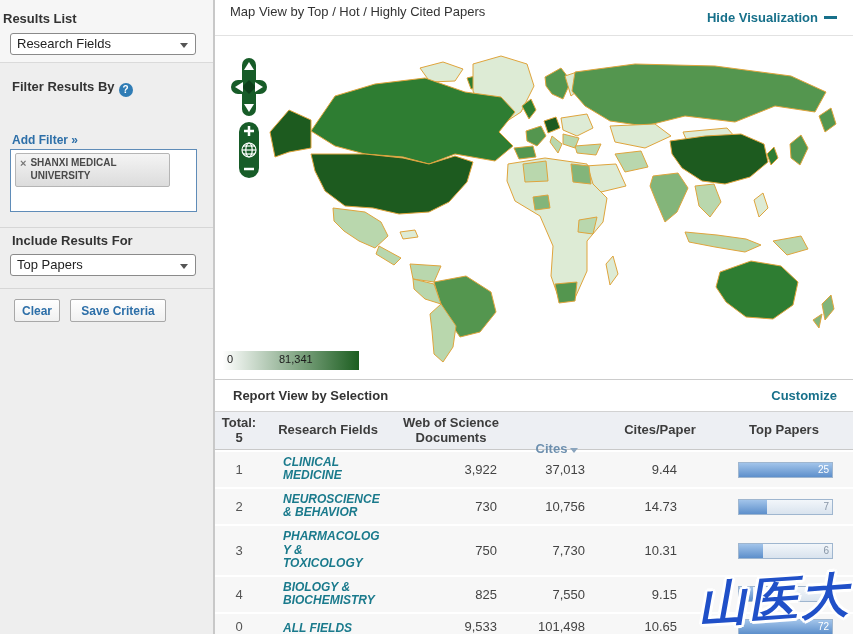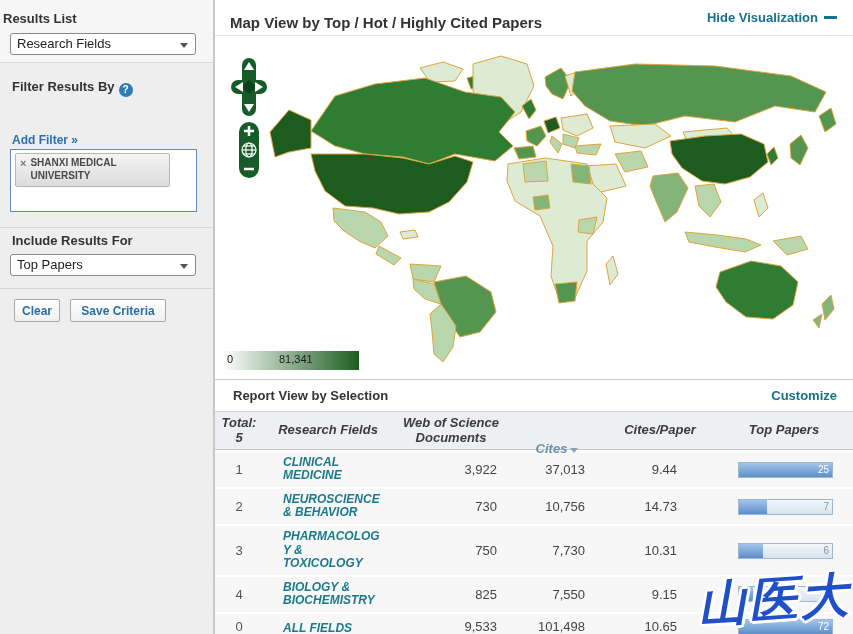--- a/index.html
+++ b/index.html
@@ -40,21 +40,21 @@
   .sb-div3 { position:absolute; left:0; top:288px; width:100%; border-top:1px solid #d6d6d6; }
   .sb-btn { position:absolute; top:299px; height:23px; background:linear-gradient(#ffffff,#f0f0f0);
             border:1px solid #a8a8a8; border-radius:2px; font-size:12px; font-weight:bold;
             color:#2d6fa8; font-family:"Liberation Sans", sans-serif; cursor:pointer; }
   .btn-clear { left:14px; width:46px; }
   .btn-save  { left:70px; width:96px; }
 
   
   .main { position:absolute; left:215px; top:0; width:638px; height:634px; background:#fff; }
   .map-header { position:relative; height:36px; border-bottom:1px solid #e2e2e2; }
-  .map-title { position:absolute; left:15px; top:14px; font-size:15px; font-weight:bold; color:#333; }
+  .map-title { position:absolute; left:15px; top:4px; font-size:13px; font-weight:normal; color:#333; }
   .hide-link { position:absolute; right:16px; top:10px; font-size:13px; font-weight:bold;
                color:#17708a; cursor:pointer; }
   .minus-icon { display:inline-block; width:13px; height:3px; background:#17708a;
                 vertical-align:3px; margin-left:6px; }
 
   .map-area { position:relative; height:344px; border-bottom:1px solid #cccccc; background:#fff; }
   .worldmap { position:absolute; left:0; top:0; }
   .worldmap path, .worldmap polygon, .worldmap ellipse { stroke:#dfa43c; stroke-width:1; stroke-linejoin:round; }.g1{fill:#ddebd5}.g2{fill:#b9d7ad}.g3{fill:#83b57a}
   .g4{fill:#54964f}.g5{fill:#2e7d32}.g6{fill:#1d5b1f}
   .map-controls { position:absolute; left:16px; top:22px; }
@@ -62,21 +62,21 @@
             background:linear-gradient(to right,#fefefe,#1c5e20); }
   .legend-min { position:absolute; left:4px; top:2px; font-size:11px; color:#222; }
   .legend-max { position:absolute; left:56px; top:2px; font-size:11px; color:#1c1c1c; }
 
   .report-bar { position:relative; height:31px; }
   .report-title { position:absolute; left:18px; top:8px; font-size:13px; font-weight:bold; color:#333; }
   .customize-link { position:absolute; right:16px; top:8px; font-size:13px; font-weight:bold;
                     color:#17708a; cursor:pointer; }
 
   .thead { display:flex; align-items:center; height:39px; background:#edeff3;
-           border-top:1px solid #d2d2d2; border-bottom:1px solid #c9c9c9;font-style:italic; }
+           border-top:1px solid #d2d2d2; border-bottom:1px solid #c9c9c9; }
   .th { font-size:13px; font-weight:bold; color:#3c3c3c; text-align:center; line-height:1.15; }
   .c-rank { width:48px; flex:none; }
   .c-field{ width:130px; flex:none; }
   .c-docs { width:116px; flex:none; }
   .c-cites{ width:96px;  flex:none; }
   .c-cpp  { width:110px; flex:none; }
   .c-top  { flex:1; }
   .th-cites { color:#6d8fae;margin-top:38px; }
   .sort-caret { display:inline-block; width:0; height:0; border-left:4px solid transparent;
                 border-right:4px solid transparent; border-top:5px solid #8aa4bd; margin-left:3px; }

